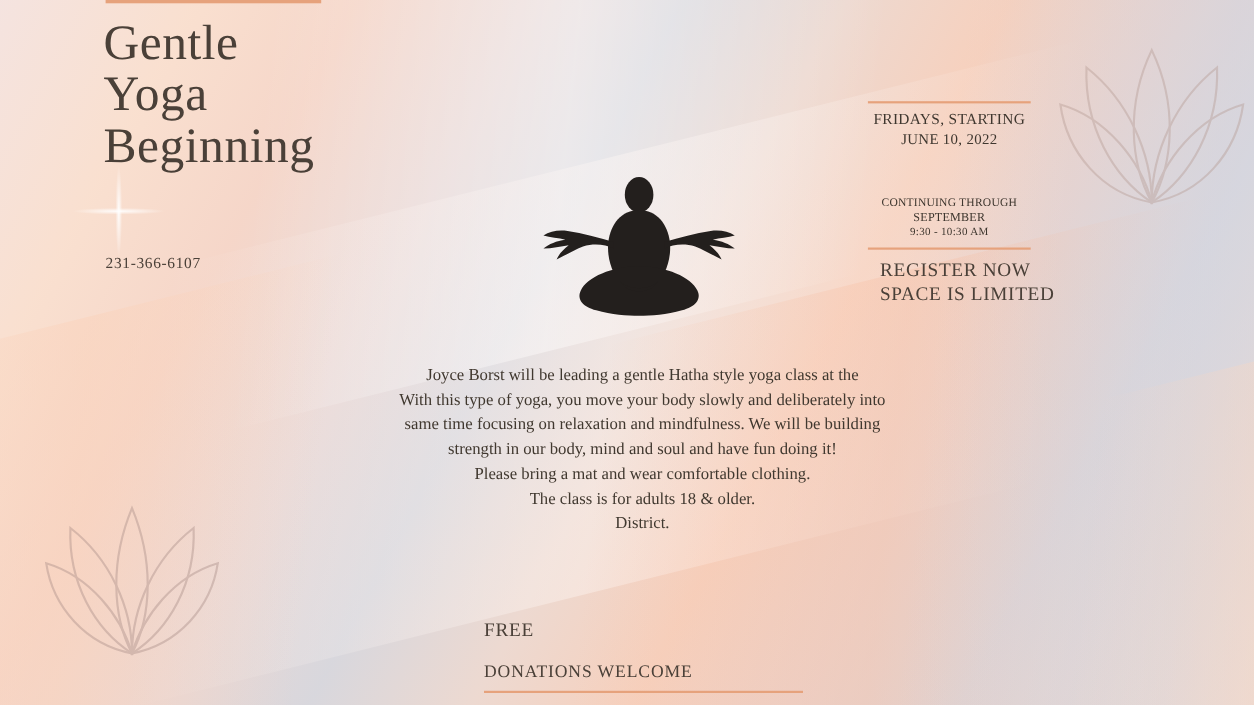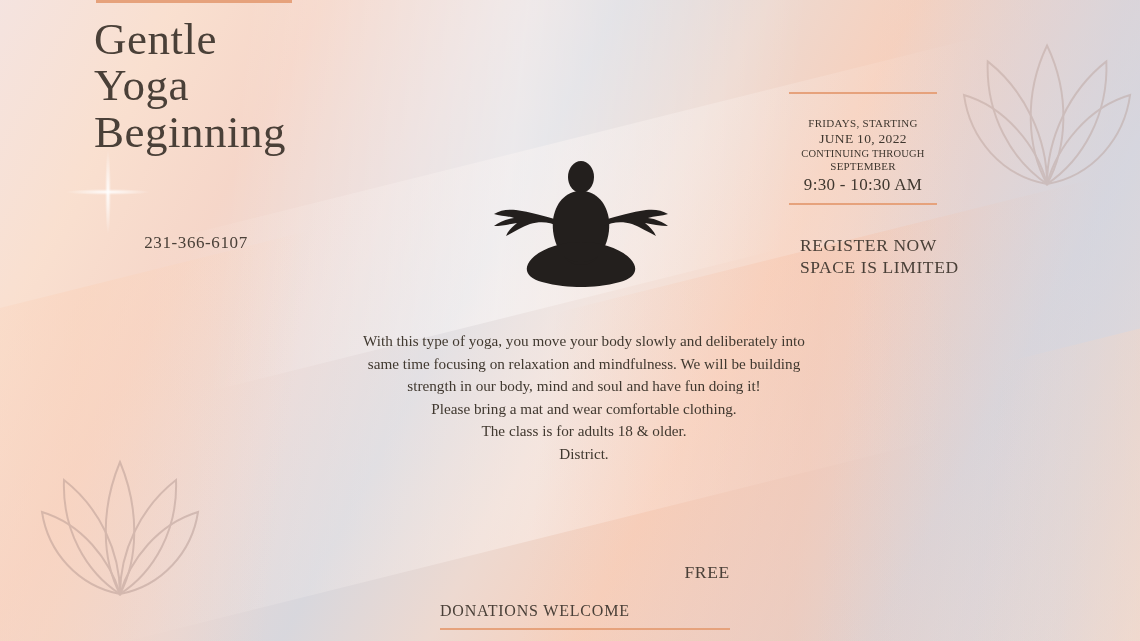--- a/index.html
+++ b/index.html
@@ -99,42 +99,41 @@
     left: 50%; top: 0; width: 6px; height: 84px; margin-left: -3px;
   }
   .sparkle::after {
     top: 50%; left: 0; height: 6px; width: 84px; margin-top: -3px;
   }
 
   .phone {
     position: absolute;
     left: 96px; top: 233px;
     width: 200px;
-    text-align: center;
-    font-size: 17px;
+    font-size: 14px;
     letter-spacing: 0.6px;
     color: #4a4038;
   }
 
   
   .schedule {
     position: absolute;
     left: 789px; top: 92px;
     width: 148px;
     text-align: center;
     padding: 7px 0 6px 0;
     border-top: 2px solid #e6a27c;
     border-bottom: 2px solid #e6a27c;
     color: #3f372f;
   }
-  .sched-l1 { font-size: 11px; letter-spacing: 0.3px; line-height: 1.25; margin-top: 16px; }
+  .sched-l1 { font-size: 14px; letter-spacing: 0.3px; line-height: 1.25; }
   .sched-l2 { font-size: 13.5px; letter-spacing: 0.3px; line-height: 1.25; }
-  .sched-l3 { font-size: 10.5px; letter-spacing: 0.2px; line-height: 1.2; }
+  .sched-l3 { font-size: 10.5px; letter-spacing: 0.2px; line-height: 1.2; margin-top: 44px; }
   .sched-l4 { font-size: 11px; letter-spacing: 0.2px; line-height: 1.2; }
-  .sched-l5 { font-size: 17px; letter-spacing: 0.3px; line-height: 1.4; }
+  .sched-l5 { font-size: 10px; letter-spacing: 0.3px; line-height: 1.4; }
 
   .register {
     position: absolute;
     left: 800px; top: 234px;
     width: 300px;
     text-align: left;
     font-size: 17.5px;
     line-height: 1.27;
     letter-spacing: 0.6px;
     color: #4a4038;
@@ -155,21 +154,21 @@
     font-size: 15.2px;
     line-height: 1.48;
     color: #40382f;
   }
   .body-copy span { display: block; }
 
   .free {
     position: absolute;
     left: 440px; top: 562px;
     width: 290px;
-    text-align: right;
+    text-align: left;
     font-size: 17.5px;
     letter-spacing: 0.7px;
     color: #4a4038;
   }
 
   .donations {
     position: absolute;
     left: 440px; top: 602px;
     width: 290px;
     text-align: left;
@@ -255,20 +254,21 @@
       <ellipse cx="95" cy="17" rx="13" ry="16"></ellipse>
       <path d="M95 31 C 79 31, 69 44, 67 60 C 66 70, 68 80, 72 88 L118 88 C122 80, 124 70, 123 60 C121 44, 111 31, 95 31 Z"></path>
       <path d="M72 60 C 58 56, 44 52, 30 50 C 22 49, 14 50, 8 54 C 14 56, 22 56, 28 58 C 20 59, 13 62, 8 66 C 16 66, 24 64, 31 63 C 26 67, 22 71, 20 76 C 28 72, 36 67, 44 64 C 54 61, 64 62, 72 66 Z"></path>
       <path d="M118 60 C 132 56, 146 52, 160 50 C 168 49, 176 50, 182 54 C 176 56, 168 56, 162 58 C 170 59, 177 62, 182 66 C 174 66, 166 64, 159 63 C 164 67, 168 71, 170 76 C 162 72, 154 67, 146 64 C 136 61, 126 62, 118 66 Z"></path>
       <path d="M95 82 C 70 82, 48 92, 42 104 C 38 112, 44 119, 56 122 C 70 126, 84 127, 95 127 C 106 127, 120 126, 134 122 C 146 119, 152 112, 148 104 C 142 92, 120 82, 95 82 Z"></path>
       <path d="M78 96 C 86 104, 104 104, 112 96 C 106 108, 84 108, 78 96 Z" fill="#231f1d"></path>
     </g>
   </svg>
 
   <div class="body-copy">
+    <span>Joyce Borst will be leading a gentle Hatha style yoga class at the</span>
     <span>With this type of yoga, you move your body slowly and deliberately into</span>
     <span>same time focusing on relaxation and mindfulness. We will be building</span>
     <span>strength in our body, mind and soul and have fun doing it!</span>
     <span>Please bring a mat and wear comfortable clothing.</span>
     <span>The class is for adults 18 &amp; older.</span>
     <span>District.</span>
   </div>
 
   <div class="free">FREE</div>
   <div class="donations">DONATIONS WELCOME</div>

